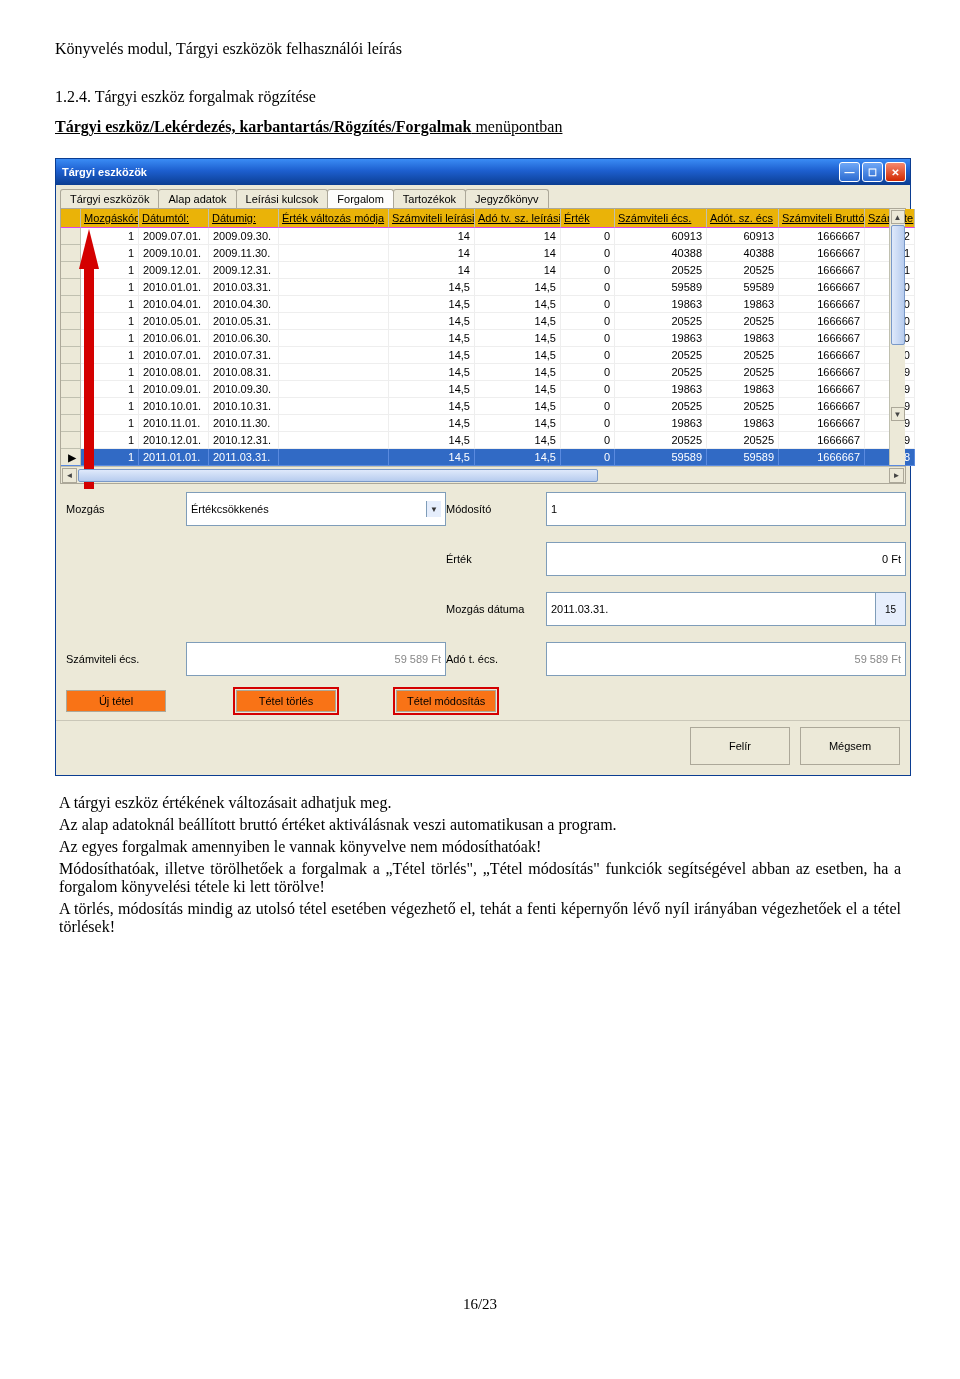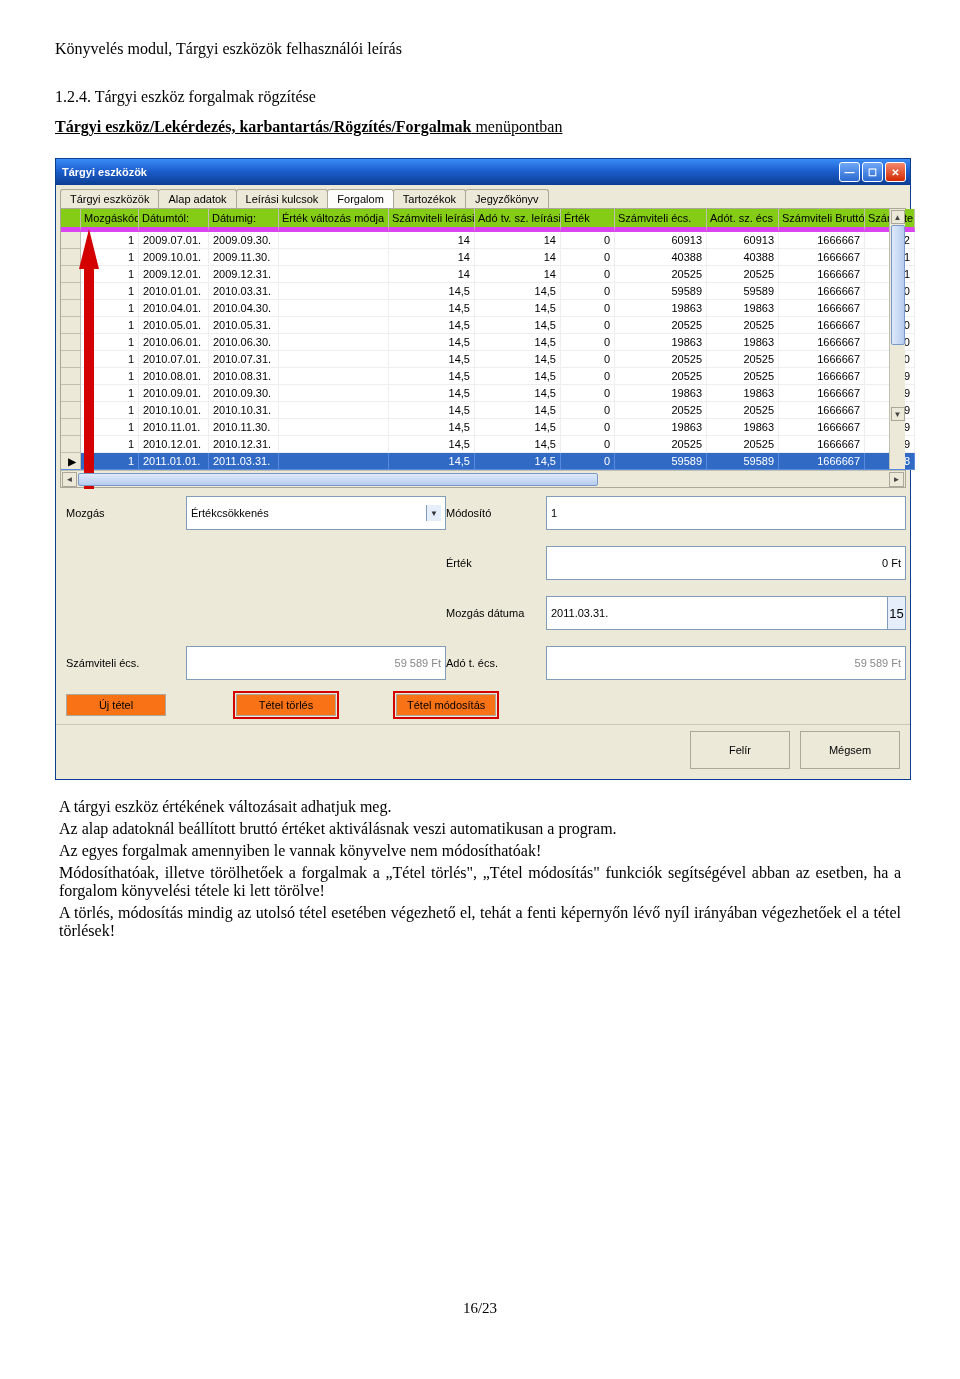--- a/index.html
+++ b/index.html
@@ -99,26 +99,27 @@
     border: 1px solid #aca899;
     background: #fff;
     position: relative;
   }
   .grid-head, .grid-row {
     display: grid;
     grid-template-columns: 20px 58px 70px 70px 110px 86px 86px 54px 92px 72px 86px 50px;
     font-size: 11px;
   }
   .grid-head > div {
-    background: #84cc16;
+    background: #eab308;
     border-right: 1px solid #c0c0b0;
-    border-bottom: 5px solid #d946ef;
+    border-bottom: 1px solid #d946ef;
     padding: 3px 3px;
     white-space: nowrap;
     overflow: hidden;
+    text-decoration: underline;
   }
   .grid-row > div {
     background: #fff;
     border-right: 1px solid #eee;
     border-bottom: 1px solid #eee;
     padding: 2px 4px;
     text-align: right;
     white-space: nowrap;
   }
   .grid-row > div.l { text-align: left; }
@@ -198,25 +199,25 @@
     width:15px;height:16px;
     border-left:1px solid #7f9db9;
     display:flex;align-items:center;justify-content:center;
     background:#e6eefc;
     font-size:8px;color:#333;
   }
   .txtin .val { flex:1; text-align:right; color:#000; }
   .txtin .val.dim { color:#888; }
   .datepick { display:flex; }
   .datepick .ico {
-    width:18px; min-width:18px;
+    width:30px; min-width:18px;
     border:1px solid #7f9db9; border-left:none;
     background:#e6eefc;
     display:flex;align-items:center;justify-content:center;
-    font-size:13px;
+    font-size:10px;
   }
 
   .btnrow {
     display:flex; gap:10px; padding:4px 10px 8px 10px;
   }
   .btn {
     height:22px; min-width:100px;
     padding: 0 10px;
     border:1px solid #aca899;
     background:#f97316;

